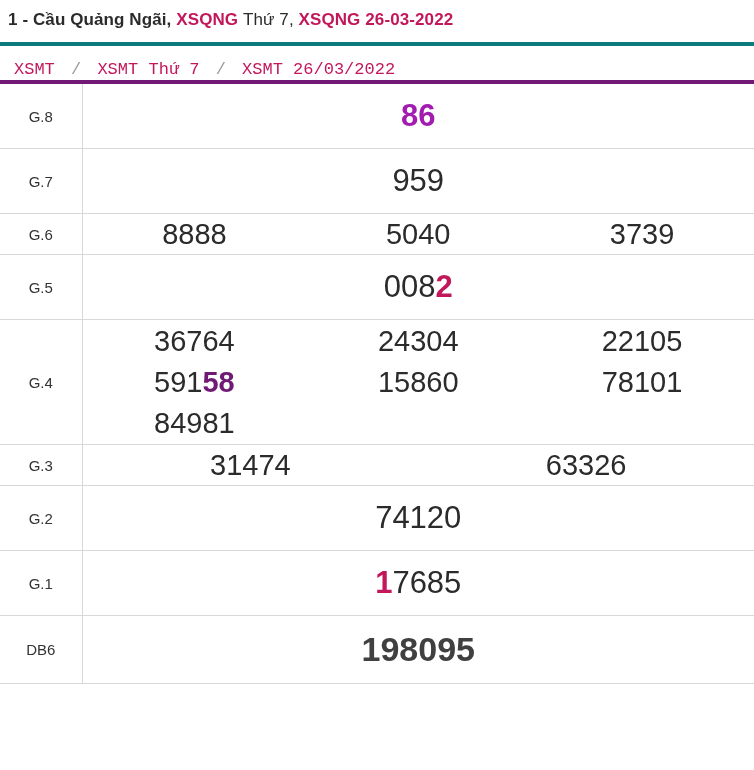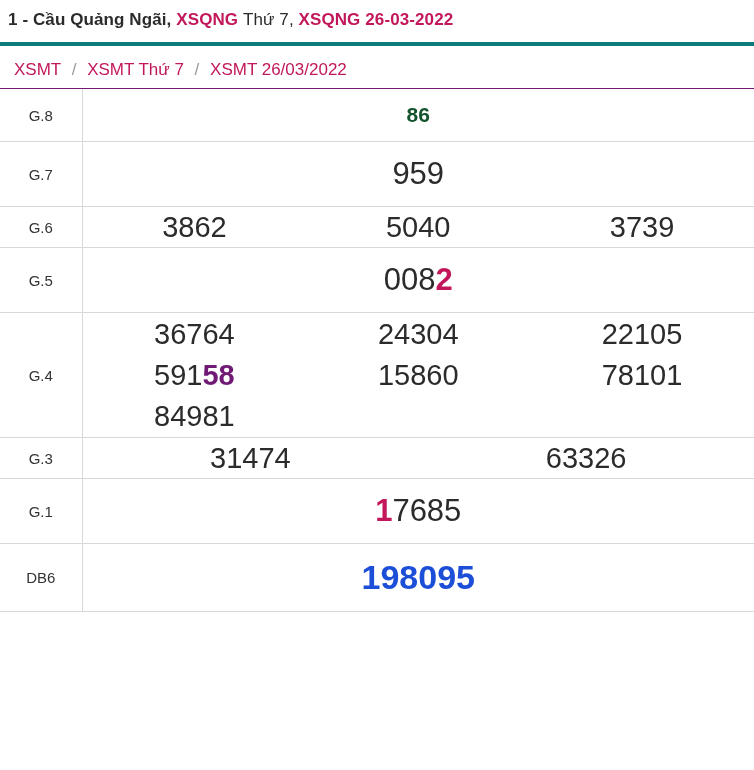--- a/index.html
+++ b/index.html
@@ -27,25 +27,26 @@
   .title-bar .lead { color: #2b2b2b; font-weight: bold; }
   .title-bar .code { color: #c2185b; font-weight: bold; }
   .title-bar .normal { color: #2b2b2b; font-weight: normal; }
   .teal-rule {
     height: 4px;
     background: #0b7b7b;
     width: 100%;
   }
   
   .breadcrumb {
-    padding: 14px 10px 8px 14px;
+    padding: 14px 10px 1px 14px;
     font-size: 17px;
     color: #c2185b;
-    border-bottom: 1px solid #701a75;
-    white-space: nowrap;
+    border-bottom: 4px solid #701a75;
+    white-space: nowrap;
+    font-family: Liberation Mono, monospace;
   }
   .breadcrumb a {
     color: #c2185b;
     text-decoration: none;
     font-weight: normal;
   }
   .breadcrumb .sep {
     color: #9a9a9a;
     margin: 0 6px;
     font-weight: normal;
@@ -89,22 +90,22 @@
   .hl-pink { color: #c2185b; font-weight: bold; }
   .hl-orange { color: #701a75; font-weight: bold; }
   
   .single {
     text-align: center;
     font-size: 31px;
     color: #2b2b2b;
     padding: 14px 0;
     white-space: nowrap;
   }
-  .g8 { font-size: 21px; font-weight: bold; color: #14532d; }
-  .db6 { font-size: 34px; font-weight: bold; color: #1d4ed8; }
+  .g8 { font-size: 31px; font-weight: bold; color: #a21caf; }
+  .db6 { font-size: 34px; font-weight: bold; color: #404040; }
   .g4-block .numrow { margin: 1px 0; }
 </style>
 </head>
 <body>
 
 <div class="page">
 
   <div class="title-bar">
     <span class="lead">1 - Cầu Quảng Ngãi,</span>
     <span class="code">XSQNG</span>
@@ -136,21 +137,21 @@
       <td class="lbl">G.7</td>
       <td>
         <div class="single">959</div>
       </td>
     </tr>
 
     <tr>
       <td class="lbl">G.6</td>
       <td class="nums">
         <div class="numrow">
-          <div class="cell">3862</div>
+          <div class="cell">8888</div>
           <div class="cell">5040</div>
           <div class="cell">3739</div>
         </div>
       </td>
     </tr>
 
     <tr>
       <td class="lbl">G.5</td>
       <td>
         <div class="single"><span>008</span><span class="hl-pink">2</span></div>
@@ -181,20 +182,26 @@
     <tr>
       <td class="lbl">G.3</td>
       <td class="nums">
         <div class="numrow">
           <div class="cell">31474</div>
           <div class="cell">63326</div>
         </div>
       </td>
     </tr>
 
+    <tr>
+      <td class="lbl">G.2</td>
+      <td>
+        <div class="single">74120</div>
+      </td>
+    </tr>
 
     <tr>
       <td class="lbl">G.1</td>
       <td>
         <div class="single"><span class="hl-pink">1</span><span>7685</span></div>
       </td>
     </tr>
 
     <tr>
       <td class="lbl">DB6</td>

